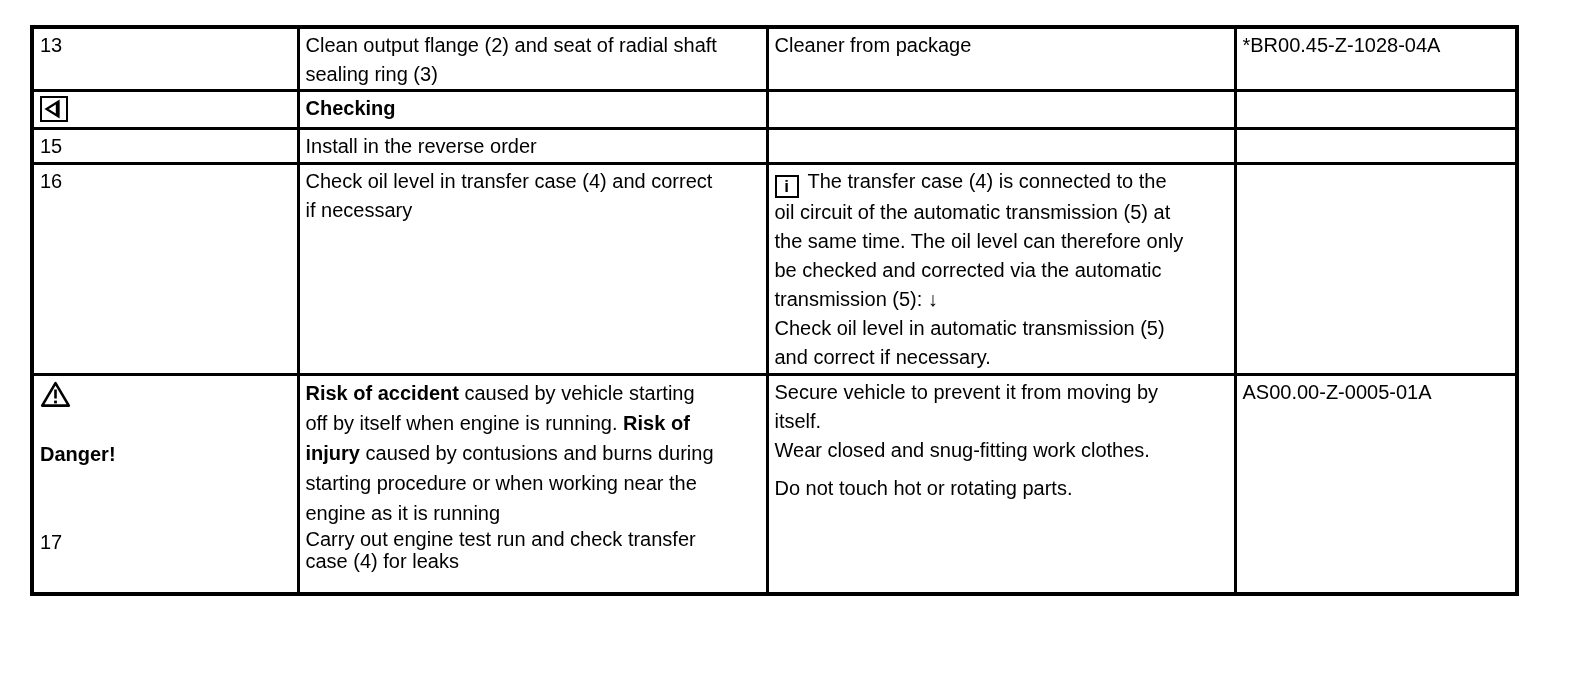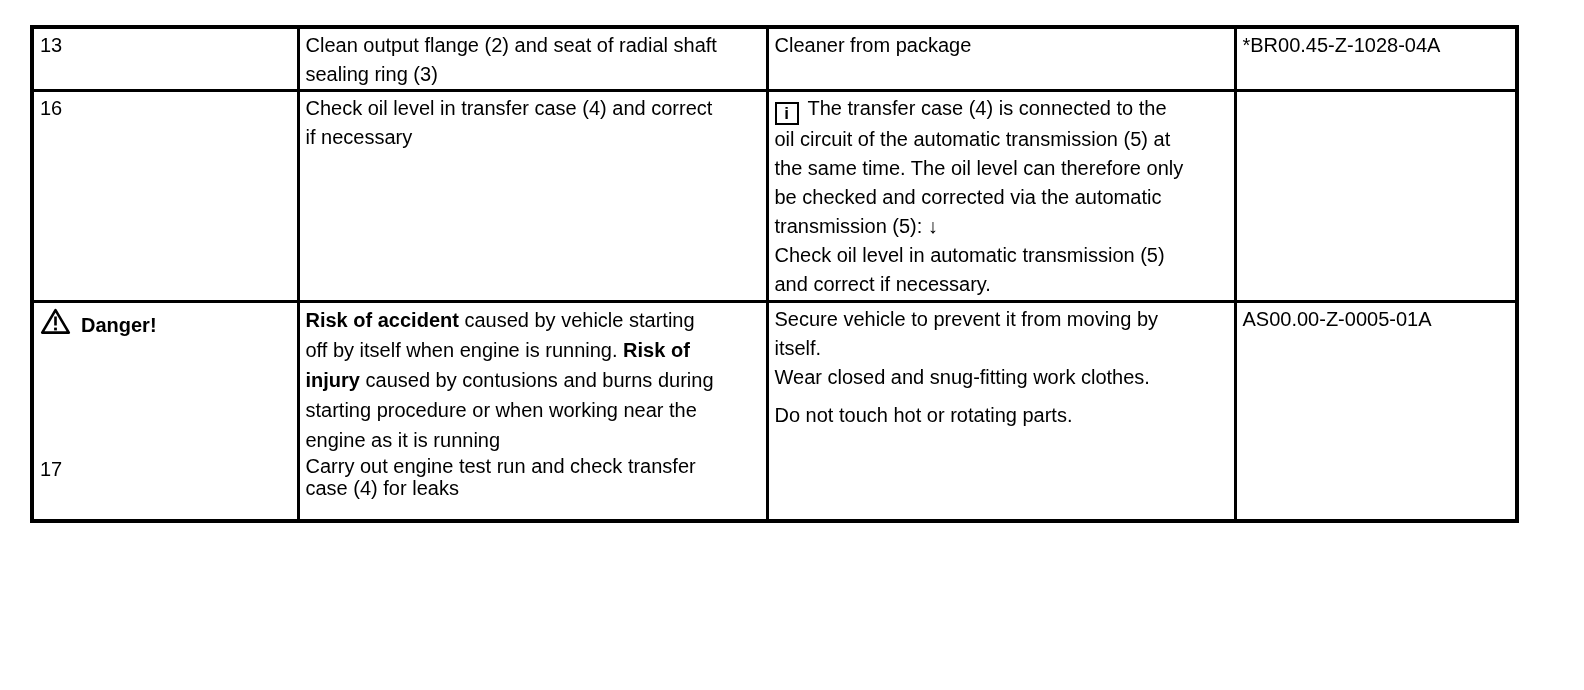--- a/index.html
+++ b/index.html
@@ -48,21 +48,21 @@
   }
   
   .info-box {
     display:inline-flex; align-items:center; justify-content:center;
     width:24px; height:23px;
     border:2px solid #000; background:#fff;
     font-weight:bold; font-size:17px; line-height:1;
     vertical-align:-4px; margin-right:9px;
   }
   
-  .danger-head { display:flex; align-items:center; gap:10px; padding-top:3px; }
+  .danger-head { display:flex; gap:24px; padding-top:3px;flex-direction:column; }
   .danger-label { font-weight:bold; font-size:20px; }
   td.step-cell { position:relative; }
   .late-step { position:absolute; left:6px; top:152px; font-size:20px; }
 
   .warn-para { line-height:30px; }
   .step-para { line-height:22px; }
   .note-para2 { margin-top:9px; }
 </style>
 </head>
 <body>
@@ -78,22 +78,39 @@
     <tbody>
 
       <tr class="r1">
         <td><span class="txt">13</span></td>
         <td><span class="txt">Clean output flange (2) and seat of radial shaft
 sealing ring (3)</span></td>
         <td><span class="txt">Cleaner from package</span></td>
         <td><span class="txt">*BR00.45-Z-1028-04A</span></td>
       </tr>
 
+      <tr class="r2">
+        <td><span class="subsec-box">
+              <svg width="20" height="20" viewBox="0 0 20 20">
+                <polygon points="14.5,2.5 14.5,17.5 2.5,10" fill="#ffffff" stroke="#000000" stroke-width="2.2"></polygon>
+                <rect x="11.8" y="3" width="3.4" height="14" fill="#000000"></rect>
+              </svg>
+            </span></td>
+        <td><span class="txt bold">Checking</span></td>
+        <td><span class="txt"></span></td>
+        <td><span class="txt"></span></td>
+      </tr>
 
 
+      <tr class="r4">
+        <td><span class="txt">15</span></td>
+        <td><span class="txt">Install in the reverse order</span></td>
+        <td><span class="txt"></span></td>
+        <td><span class="txt"></span></td>
+      </tr>
 
       <tr class="r5">
         <td><span class="txt">16</span></td>
         <td><span class="txt">Check oil level in transfer case (4) and correct
 if necessary</span></td>
         <td><span class="info-box">i</span><span class="txt">The transfer case (4) is connected to the
 oil circuit of the automatic transmission (5) at
 the same time. The oil level can therefore only
 be checked and corrected via the automatic
 transmission (5):  ↓

